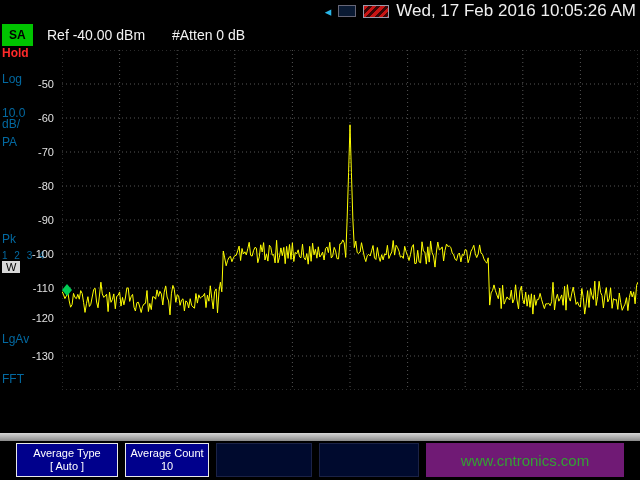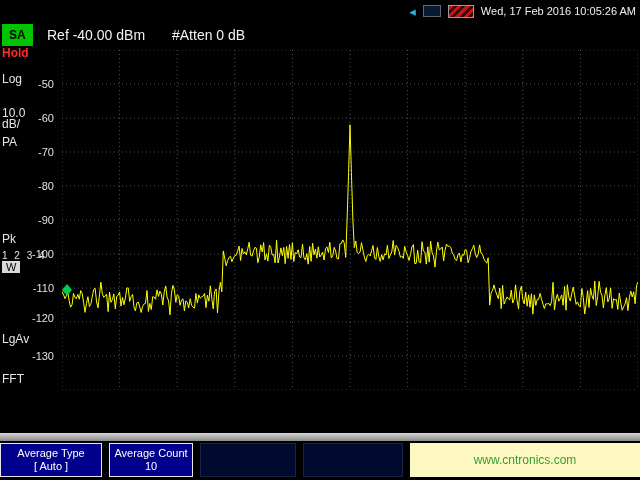--- a/index.html
+++ b/index.html
@@ -2,34 +2,34 @@
 <html><head>
 <meta charset="utf-8">
 <style>
   *{box-sizing:border-box;margin:0;padding:0}
   html,body{background:#222}
   body{font-family:"Liberation Sans",sans-serif}
   #screen{position:relative;width:640px;height:480px;background:#000;overflow:hidden}
 
   
   .topbar{position:absolute;top:0;left:0;width:640px;height:22px;display:flex;align-items:center;justify-content:flex-end;gap:7px;padding-right:4px;background:#000}
-  .datetime{color:#f0f0f0;font-size:11px;white-space:nowrap}
+  .datetime{color:#f0f0f0;font-size:17px;white-space:nowrap}
   .trigger-icon{color:#29b6e8;font-size:13px;line-height:1}
   .display-icon{width:18px;height:12px;border:1px solid #667;background:#0a1a33}
   .battery-icon{width:26px;height:13px;border:1px solid #99a;background:repeating-linear-gradient(135deg,#c81414 0 3px,#3a0505 3px 6px)}
 
   
   .hdr-label{position:absolute;color:#f2f2f2;font-size:14px;top:27px}
   .ref-label{left:47px}
   .atten-label{left:172px}
   .marker-box{position:absolute;left:345px;top:23px;width:295px;height:21px;background:#4a544a;color:#17e017;font-size:13px;display:flex;align-items:center;justify-content:center;white-space:nowrap}
 
   
   .sidebar{position:absolute;left:0;top:22px;width:46px;height:412px;background:#000}
-  .sb{position:absolute;left:2px;color:#e5e5e5;font-size:12px;white-space:nowrap}
+  .sb{position:absolute;left:2px;color:#0369a1;font-size:12px;white-space:nowrap}
   .sb-sa{top:2px;background:#00c400;color:#000;padding:4px 7px;font-weight:bold}
   .sb-hold{top:24px;color:#ff2a2a;font-weight:bold}
   .sb-log{top:50px}
   .sb-scale{top:84px}
   .sb-unit{top:95px}
   .sb-pa{top:113px}
   .sb-pk{top:210px}
   .sb-traces{top:228px;font-size:10px;letter-spacing:2px}
   .sb-w{top:239px;background:#d8d8d8;color:#000;padding:0 4px;font-size:11px}
   .sb-lgav{top:310px}
@@ -44,26 +44,26 @@
 
   
   .footer{position:absolute;left:62px;top:393px;width:576px;height:38px;color:#f2f2f2;font-size:12px}
   .frow{display:grid;grid-template-columns:1fr 1fr 1fr;height:18px;align-items:center}
   .fl{justify-self:start}.fc{justify-self:center}.fr{justify-self:end}
 
   
   .sepbar{position:absolute;left:0;top:433px;width:640px;height:8px;background:linear-gradient(#d6d6d6,#8a8a8a)}
 
   
-  .softkeys{position:absolute;left:0;top:443px;width:640px;height:34px;display:flex;gap:7px;padding:0 0}
+  .softkeys{position:absolute;left:0;top:443px;width:640px;height:34px;display:flex;gap:7px;padding:0 16px}
   .skey{height:34px;display:flex;flex-direction:column;align-items:center;justify-content:center;color:#fff;font-size:11px;line-height:13px;text-align:center}
   .skey-active{background:#00008c;border:1px solid #e8e8e8}
   .skey-empty{background:#000a2e;border:1px solid #1b2246}
   .sk1{width:102px}.sk2{width:84px}.sk3{width:96px}.sk4{width:100px}
-  .watermark{flex:1;background:#fef9c3;color:#33a133;font-size:12px;display:flex;align-items:center;justify-content:center}
+  .watermark{flex:1;background:#701a75;color:#33a133;font-size:15px;display:flex;align-items:center;justify-content:center}
 </style>
 </head>
 <body>
 
 <div id="screen">
 
   <div class="topbar">
     <span class="trigger-icon">◂</span>
     <span class="display-icon"></span>
     <span class="battery-icon"></span>

